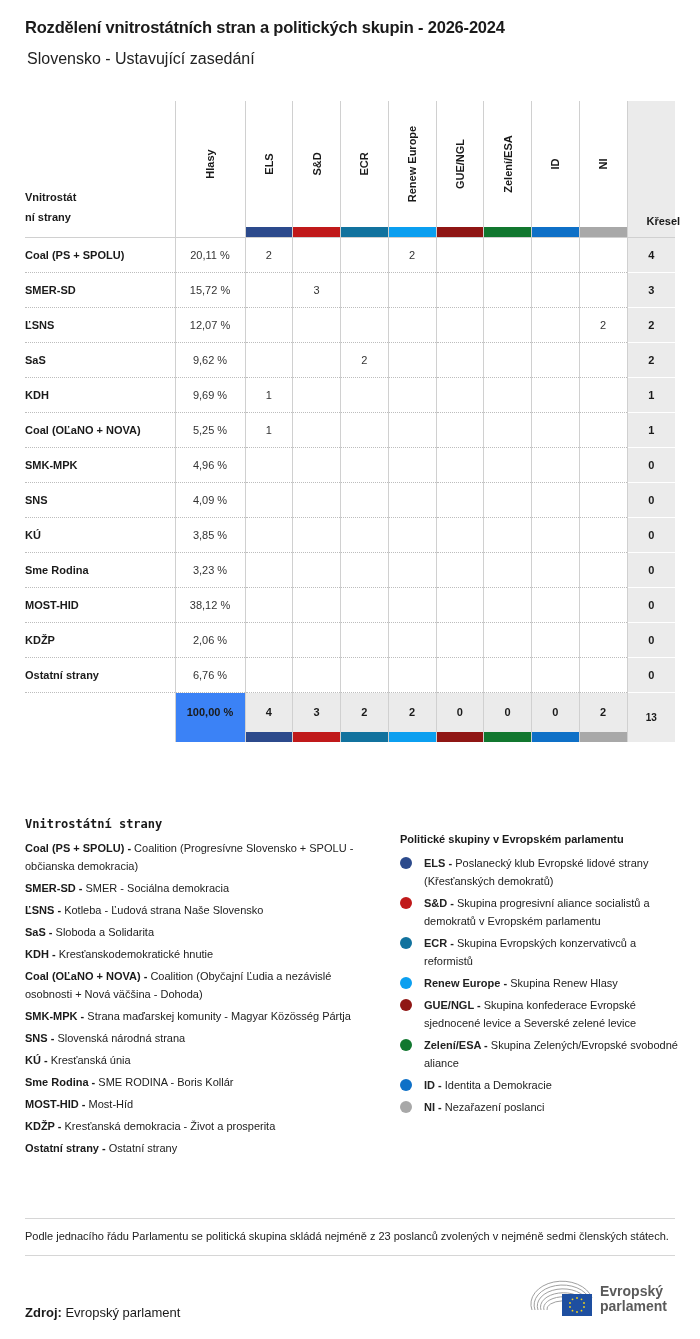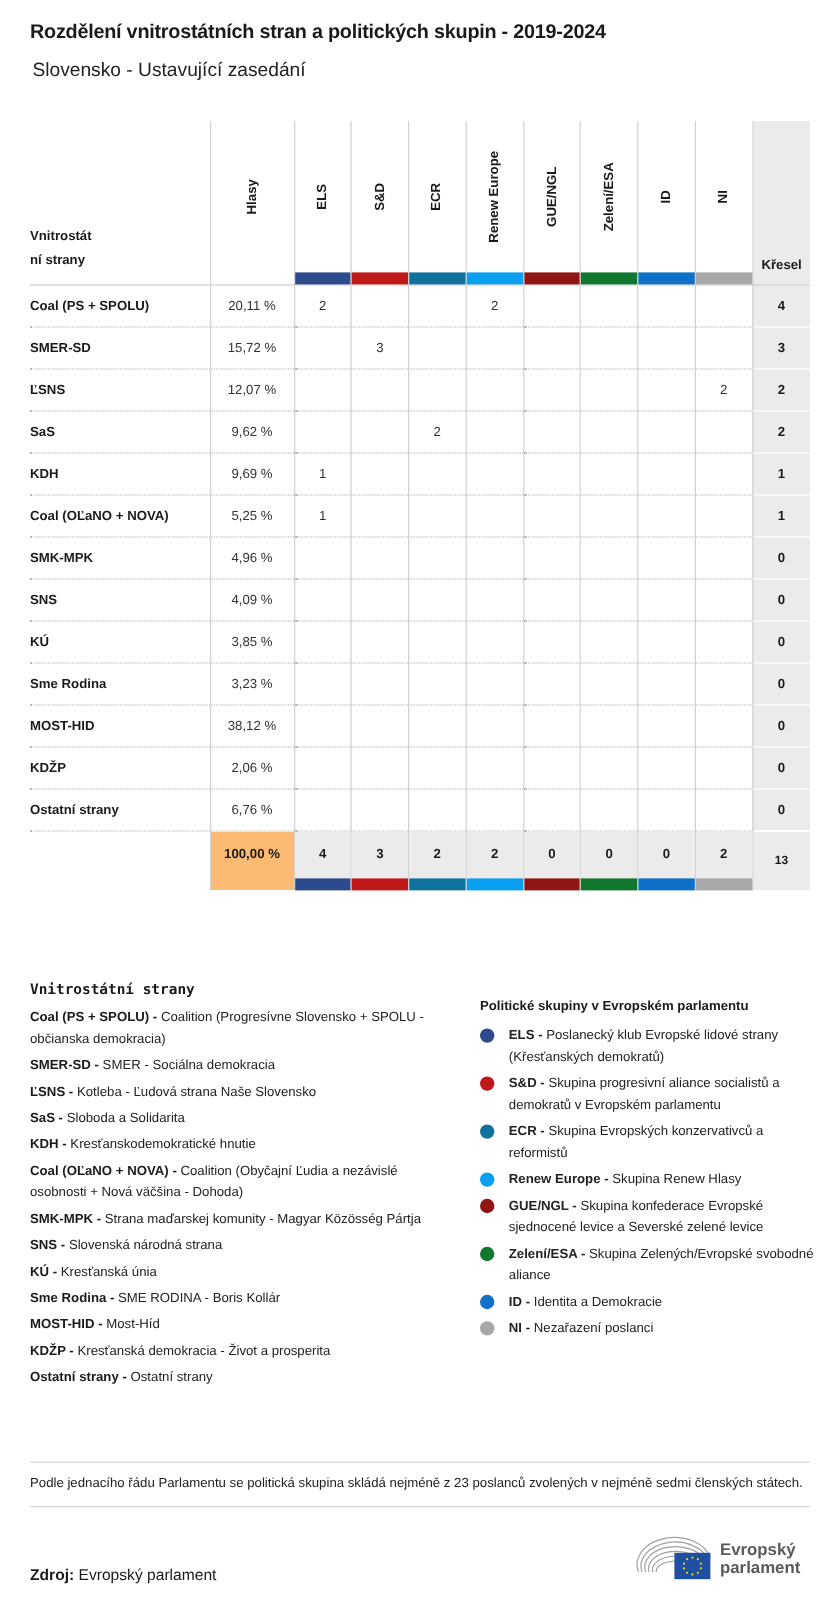--- a/index.html
+++ b/index.html
@@ -13,34 +13,34 @@
   table.seats col.c-party { width: 150px; }
   table.seats col.c-votes { width: 70px; }
   table.seats col.c-grp { width: 47.75px; }
   table.seats col.c-seats { width: 48px; }
 
   thead th { height: 136px; vertical-align: bottom; font-weight: bold; font-size: 11px; position: relative; padding: 0; }
   th.h-party { text-align: left; border-bottom: 1px solid #d0d0d0; }
   th.h-party .lbl { display: block; width: 56px; line-height: 20px; padding-bottom: 10px; word-break: break-all; }
   th.h-votes { border-left: 1px solid #d0d0d0; border-right: 1px solid #d0d0d0; border-bottom: 1px solid #d0d0d0; }
   th.h-grp { border-right: 1px solid #d0d0d0; border-bottom: 1px solid #d0d0d0; }
-  th.h-seats { background: #ebebeb; border-bottom: 1px solid #d0d0d0; text-align: left; padding-left: 7px; padding-bottom: 10px; }
+  th.h-seats { background: #ebebeb; border-bottom: 1px solid #d0d0d0; text-align: left; padding-left: 19px; padding-bottom: 10px; }
   .vwrap { position: absolute; left: 0; right: 0; top: 0; bottom: 10px; }
   .vwrap .vtxt { position: absolute; left: 50%; top: 50%; transform: translate(-50%, -50%) rotate(-90deg); white-space: nowrap; font-size: 11px; font-weight: bold; }
   .colorbar { position: absolute; left: 0; right: 0; bottom: 0; height: 10px; }
 
   tbody td { height: 35px; border-bottom: 1px dotted #bdbdbd; text-align: center; font-size: 11px; }
   tbody td.party { text-align: left; font-weight: bold; }
   tbody td.votes { border-left: 1px solid #d0d0d0; border-right: 1px solid #d0d0d0; color: #333; }
   tbody td.grp { border-right: 1px solid #d0d0d0; color: #333; }
   tbody td.seats { background: #ebebeb; font-weight: bold; border-bottom: 1px solid #ffffff; }
 
   tfoot td { height: 50px; font-weight: bold; text-align: center; position: relative; font-size: 11px; }
   tfoot td.f-empty { background: #fff; }
-  tfoot td.f-votes { background: #fdba74; border-left: 1px solid #d0d0d0; }
+  tfoot td.f-votes { background: #3b82f6; border-left: 1px solid #d0d0d0; }
   tfoot td.f-grp { background: #ebebeb; border-left: 1px solid #d0d0d0; vertical-align: top; padding-top: 13px; }
   tfoot td.f-seats { background: #ebebeb; border-left: 1px solid #d0d0d0; vertical-align: middle; font-size: 10px; }
   tfoot td.f-votes { vertical-align: top; padding-top: 13px; }
   tfoot .fbar { position: absolute; left: 0; right: 0; bottom: 0; height: 10px; }
 
   .legend-left { position: absolute; left: 25px; top: 817px; width: 350px; }
   .legend-left h3 { font-family: "DejaVu Sans Mono", "Liberation Mono", monospace; font-size: 12px; font-weight: bold; margin-bottom: 8px; }
   .legend-left .item { font-size: 11px; line-height: 18px; margin-bottom: 4px; color: #222; }
   .legend-left .item b { color: #1a1a1a; }
 
@@ -53,21 +53,21 @@
 
   .source { position: absolute; left: 25px; top: 1305px; font-size: 13px; }
   .source b { font-weight: bold; }
 
   .logo { position: absolute; left: 528px; top: 1280px; width: 150px; height: 40px; }
   .logo .txt { position: absolute; left: 72px; top: 4px; font-size: 14px; font-weight: bold; color: #5a5a5a; line-height: 15px; }
 </style>
 </head>
 <body>
 
-<div class="title">Rozdělení vnitrostátních stran a politických skupin - 2019-2024</div>
+<div class="title">Rozdělení vnitrostátních stran a politických skupin - 2026-2024</div>
 <div class="subtitle">Slovensko - Ustavující zasedání</div>
 
 <table class="seats">
   <colgroup>
     <col class="c-party">
       <col class="c-votes">
     <col class="c-grp">
       <col class="c-grp">
       <col class="c-grp">
       <col class="c-grp">

